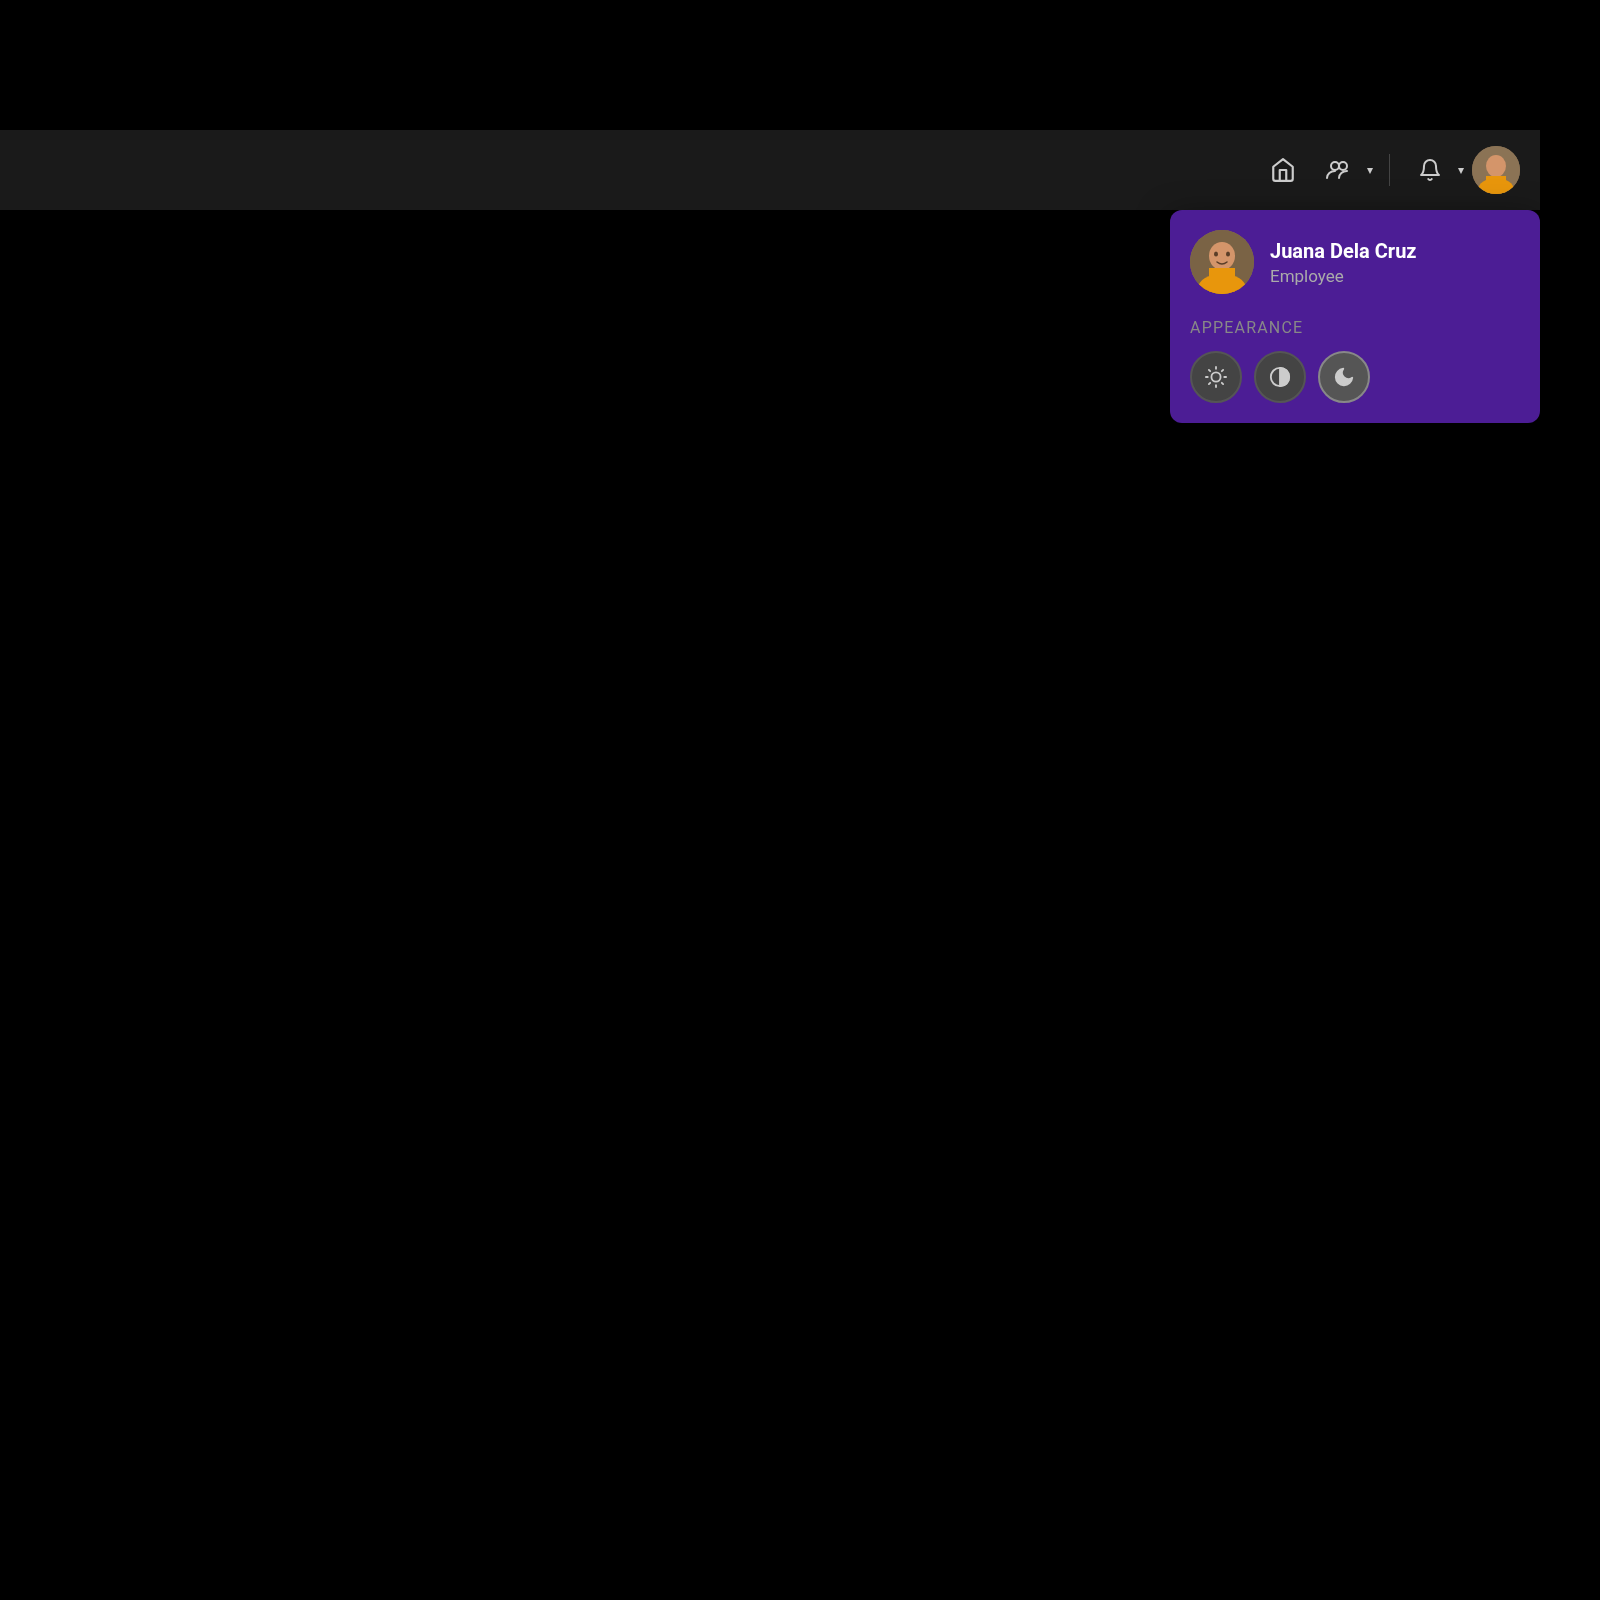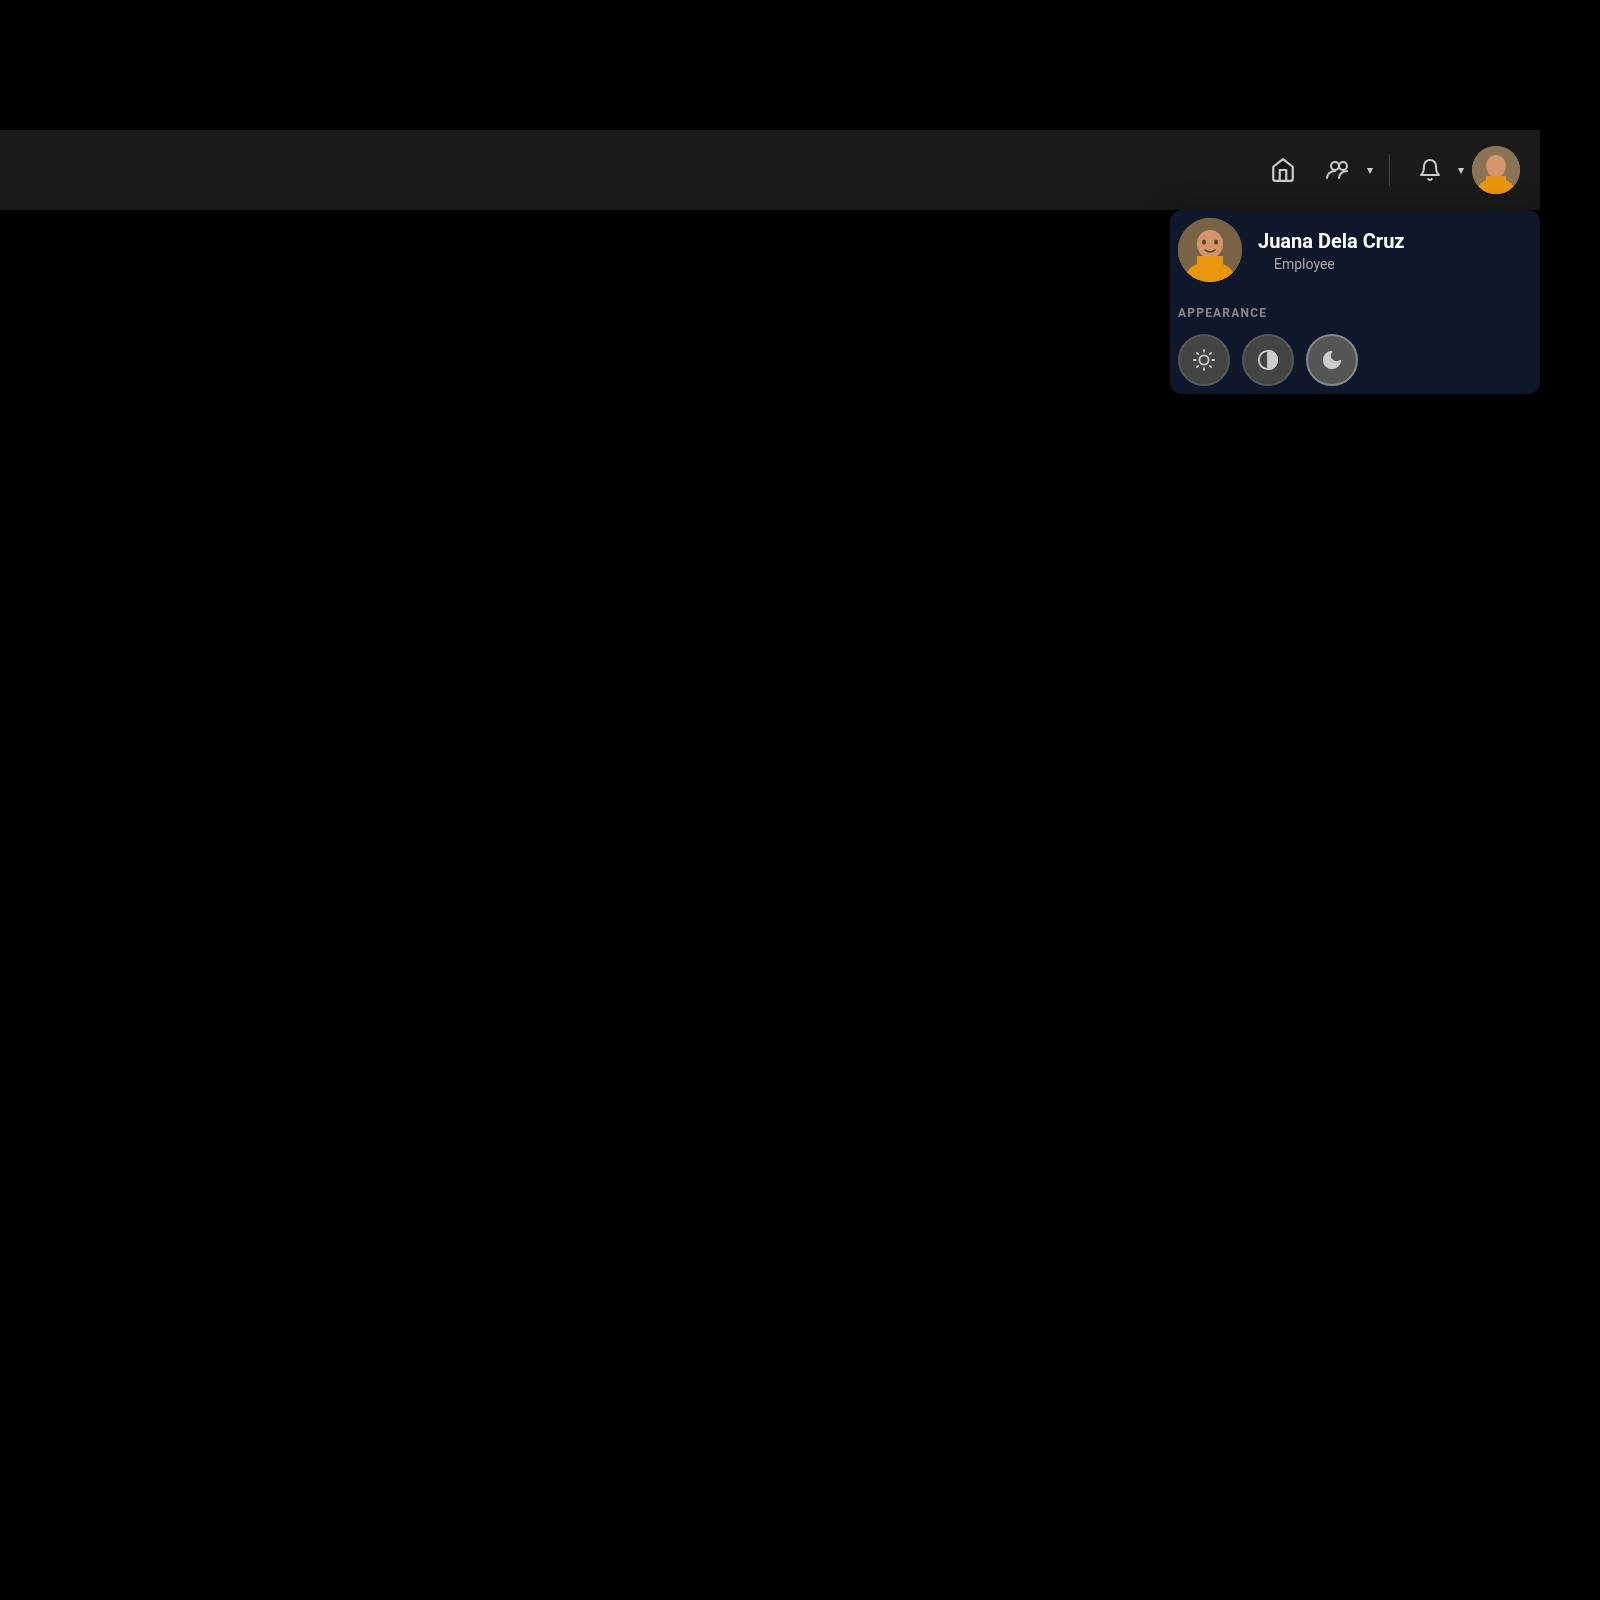--- a/index.html
+++ b/index.html
@@ -78,23 +78,23 @@
       width: 48px;
       height: 48px;
     }
 
     
     .dropdown-menu {
       position: absolute;
       top: 210px;
       right: 60px;
       width: 370px;
-      background: #0f172a;
+      background: #4c1d95;
       border-radius: 12px;
-      padding: 8px;
+      padding: 20px;
       box-shadow: 0 8px 32px rgba(0,0,0,0.5);
     }
 
     .user-profile-section {
       display: flex;
       align-items: center;
       gap: 16px;
       margin-bottom: 24px;
     }
 
@@ -121,24 +121,23 @@
     }
 
     .user-name {
       font-size: 20px;
       font-weight: 700;
       color: #ffffff;
       line-height: 1.3;
     }
 
     .user-role {
-      font-size: 14px;
+      font-size: 17px;
       color: #aaaaaa;
       margin-top: 2px;
-      margin-left: 16px;
     }
 
     .menu-items {
       display: flex;
       flex-direction: column;
       gap: 0;
       margin-bottom: 20px;
     }
 
     .menu-item {
@@ -155,22 +154,22 @@
 
     .menu-item-regular {
       color: #ffffff;
     }
 
     .appearance-section {
       margin-top: 8px;
     }
 
     .appearance-label {
-      font-size: 12px;
-      font-weight: 700;
+      font-size: 16px;
+      font-weight: 400;
       color: #888;
       letter-spacing: 1.2px;
       margin-bottom: 14px;
     }
 
     .appearance-buttons {
       display: flex;
       gap: 12px;
     }
 

